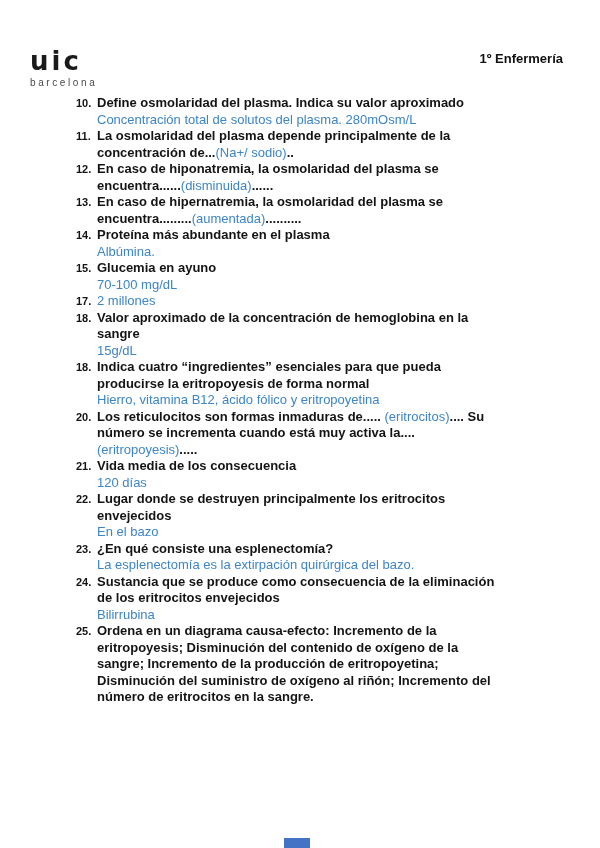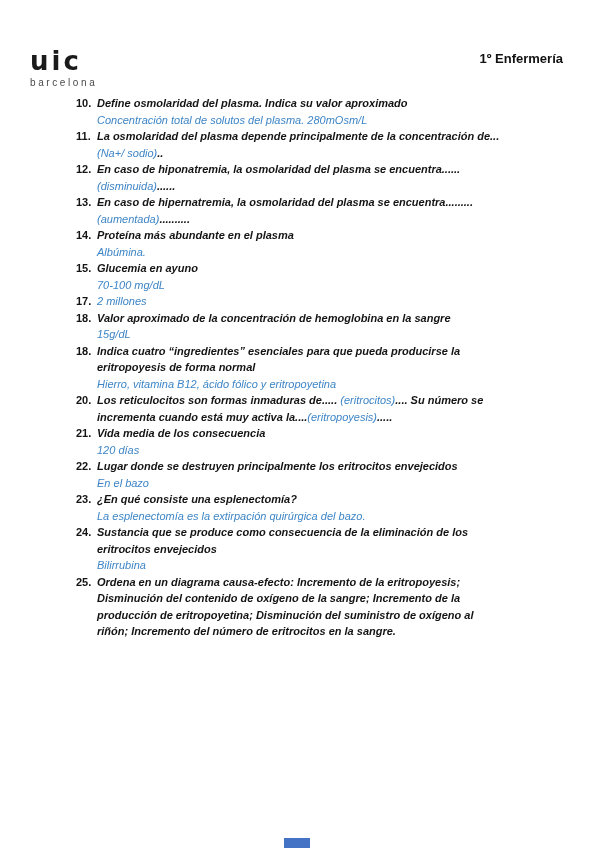--- a/index.html
+++ b/index.html
@@ -35,21 +35,21 @@
 
   
   .question-list {
     position:absolute; top:95px; left:76px; width:428px;
   }
   .item { display:flex; }
   .num {
     flex:none; width:21px;
     font-size:11px; font-weight:700; line-height:16.5px; color:#141414;
   }
-  .body { flex:1; font-size:11px; line-height:16.5px;font-style:italic; }
+  .body { flex:1; font-size:13px; line-height:16.5px; }
   .row { }
   .qt { color:#141414; font-weight:700; }
   .ans { color:var(--answer-blue, #3d85c6); font-weight:400; }
 
   
   .footer-bar {
     position:absolute; bottom:0; left:284px;
     width:26px; height:10px;
     background:var(--footer-bar, #4472c4);
   }

